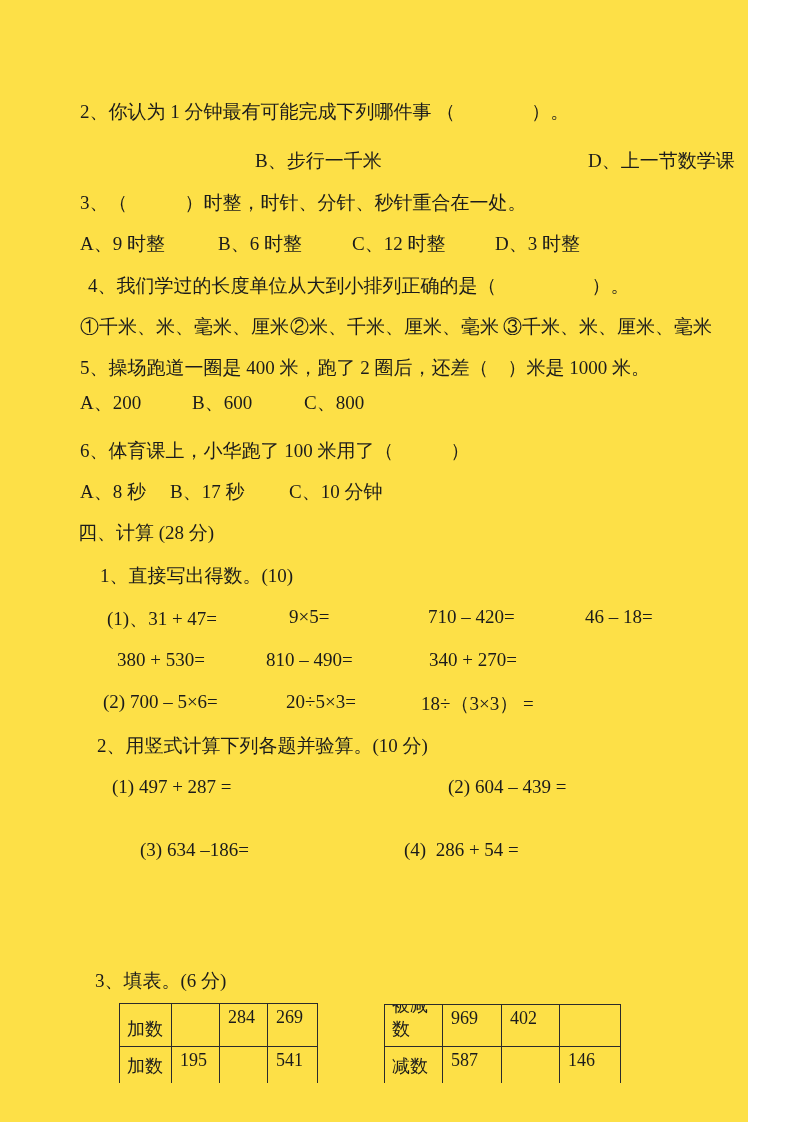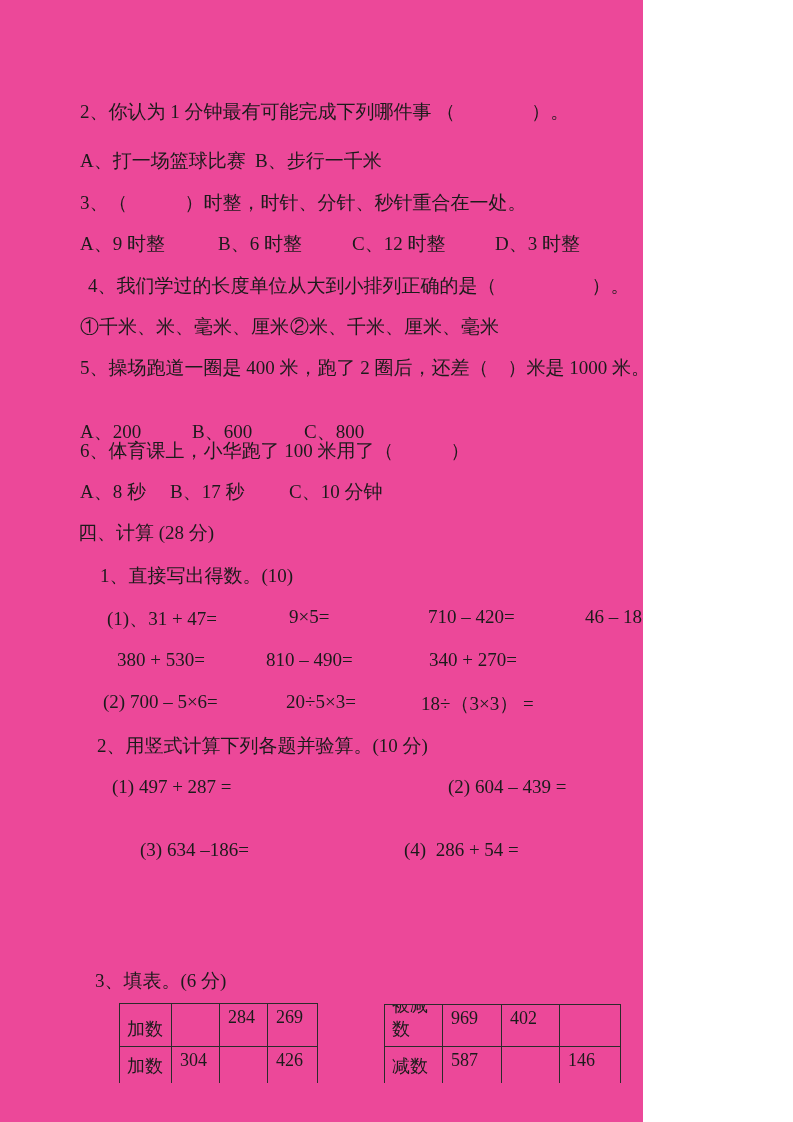--- a/index.html
+++ b/index.html
@@ -1,19 +1,19 @@
 <!DOCTYPE html>
 <html><head>
 <meta charset="utf-8">
 <style>
   html, body { margin:0; padding:0; background:#ffffff; }
   .page {
     position:relative;
-    width:643px; height:1122px;
-    background:#ec4899;
+    width:748px; height:1122px;
+    background:#fde047;
     font-family:"Liberation Serif","DejaVu Serif",serif;
     color:#1b1b1b;
     font-size:19px;
     overflow:hidden;
   }
   .line { position:absolute; left:0; top:0; width:100%; height:26px; }
   .seg  { position:absolute; top:0; white-space:pre; }
   .ftable {
     position:absolute;
     display:grid;
@@ -37,46 +37,47 @@
 </style>
 </head>
 <body>
 
 <div class="page">
 
   <div class="line" style="top:99px">
     <span class="seg" style="left:80px">2、你认为 1 分钟最有可能完成下列哪件事 （　　　　）。</span>
   </div>
   <div class="line" style="top:148px">
-    <span class="seg" style="left:80px">A、打一场篮球比赛</span>
     <span class="seg" style="left:255px">B、步行一千米</span>
+    <span class="seg" style="left:588px">D、上一节数学课</span>
   </div>
 
   <div class="line" style="top:190px">
     <span class="seg" style="left:80px">3、（　　　）时整，时针、分针、秒针重合在一处。</span>
   </div>
   <div class="line" style="top:231px">
     <span class="seg" style="left:80px">A、9 时整</span>
     <span class="seg" style="left:218px">B、6 时整</span>
     <span class="seg" style="left:352px">C、12 时整</span>
     <span class="seg" style="left:495px">D、3 时整</span>
   </div>
 
   <div class="line" style="top:273px">
     <span class="seg" style="left:88px">4、我们学过的长度单位从大到小排列正确的是（　　　　　）。</span>
   </div>
   <div class="line" style="top:314px">
     <span class="seg" style="left:290px">②米、千米、厘米、毫米</span>
     <span class="seg" style="left:80px">①千米、米、毫米、厘米</span>
+    <span class="seg" style="left:503px">③千米、米、厘米、毫米</span>
   </div>
 
   <div class="line" style="top:355px">
     <span class="seg" style="left:80px">5、操场跑道一圈是 400 米，跑了 2 圈后，还差（　）米是 1000 米。</span>
   </div>
-  <div class="line" style="top:419px">
+  <div class="line" style="top:390px">
     <span class="seg" style="left:80px">A、200</span>
     <span class="seg" style="left:192px">B、600</span>
     <span class="seg" style="left:304px">C、800</span>
   </div>
 
   <div class="line" style="top:438px">
     <span class="seg" style="left:80px">6、体育课上，小华跑了 100 米用了（　　　）</span>
   </div>
   <div class="line" style="top:479px">
     <span class="seg" style="left:80px">A、8 秒</span>
@@ -123,23 +124,23 @@
   <div class="line" style="top:968px">
     <span class="seg" style="left:95px">3、填表。(6 分)</span>
   </div>
 
   <div class="ftable" style="left:119px; top:1003px; grid-template-columns:52px 48px 48px 49px; grid-template-rows:43px 36px;">
     <div class="cell r1 label">加数</div>
     <div class="cell r1 num"></div>
     <div class="cell r1 num">284</div>
     <div class="cell r1 num lastcol">269</div>
     <div class="cell label">加数</div>
-    <div class="cell num">304</div>
+    <div class="cell num">195</div>
     <div class="cell num"></div>
-    <div class="cell num lastcol">426</div>
+    <div class="cell num lastcol">541</div>
   </div>
 
   <div class="ftable" style="left:384px; top:1004px; grid-template-columns:58px 59px 58px 60px; grid-template-rows:42px 36px;">
     <div class="cell r1 label">被减数</div>
     <div class="cell r1 num">969</div>
     <div class="cell r1 num">402</div>
     <div class="cell r1 num lastcol"></div>
     <div class="cell label">减数</div>
     <div class="cell num">587</div>
     <div class="cell num"></div>

